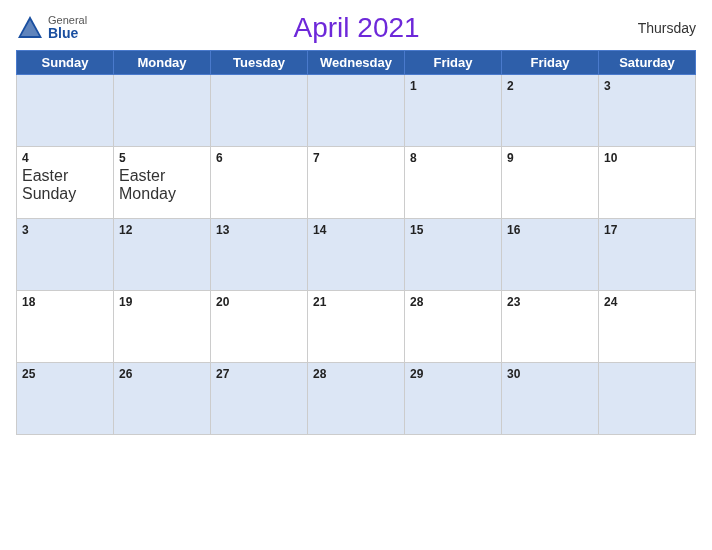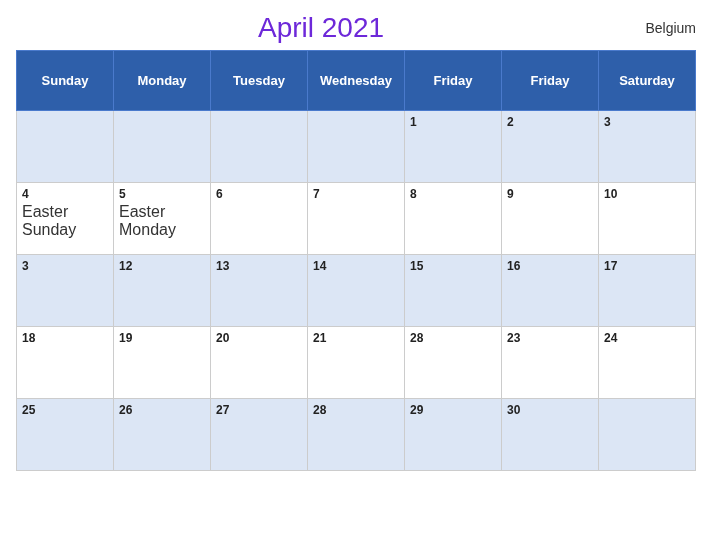--- a/index.html
+++ b/index.html
@@ -63,21 +63,21 @@
       width: 100%;
       border-collapse: collapse;
       border: 1px solid #ccc;
     }
     .calendar th {
       background-color: #2e5faa;
       color: #fff;
       text-align: center;
       font-size: 13px;
       font-weight: bold;
-      padding: 22px 4px;
+      padding: 4px 4px;
       border: 1px solid #4a7acc;
     }
     .calendar td {
       border: 1px solid #ccc;
       vertical-align: top;
       padding: 4px 5px;
       width: calc(100% / 7);
       height: 72px;
       background: #fff;
     }
@@ -98,22 +98,32 @@
       color: #333;
       margin-top: 2px;
       display: block;
     }
   </style>
 </head>
 <body>
 
 <div class="page">
   <div class="header">
+    <div class="logo">
+      <svg class="logo-icon" viewBox="0 0 28 28">
+        <polygon points="14,2 26,24 2,24" fill="#1a4fa0"></polygon>
+        <polygon points="14,6 23,22 5,22" fill="#fff" opacity="0.3"></polygon>
+      </svg>
+      <div class="logo-text">
+        <span class="logo-general">General</span>
+        <span class="logo-blue">Blue</span>
+      </div>
+    </div>
     <div class="title">April 2021</div>
-    <div class="country">Belgium</div>
+    <div class="country">Thursday</div>
   </div>
 
   <table class="calendar">
     <thead>
       <tr>
         <th>Sunday</th>
         <th>Monday</th>
         <th>Tuesday</th>
         <th>Wednesday</th>
         <th>Friday</th>

